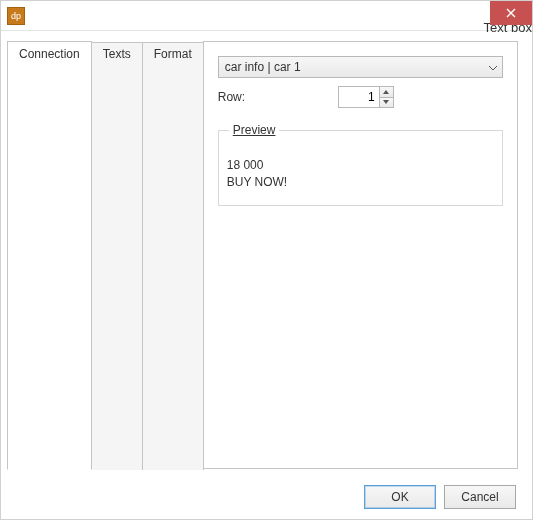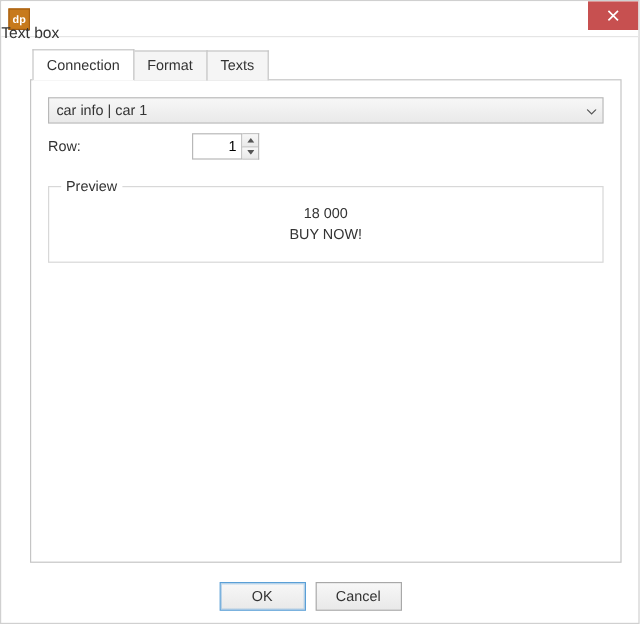--- a/index.html
+++ b/index.html
@@ -21,47 +21,46 @@
     border-bottom: 1px solid #e5e5e5;
     display: flex;
     align-items: center;
     position: relative;
   }
   .titlebar .app-icon {
     width: 18px; height: 18px;
     margin-left: 6px;
     background: #c77a1c;
     display: flex; align-items: center; justify-content: center;
-    color: #fff; font-size: 9px; font-weight: bold;
+    color: #fff; font-size: 9px; font-weight: normal;
     border: 1px solid #a65e0f;
   }
   .titlebar .title {
     position: absolute;
     left: 0; right: 0;
-    text-align: left;
+    text-align: right;
     font-size: 13px;
     color: #333;
     pointer-events: none;
     margin-top: 24px;
   }
   .titlebar .close-btn {
     position: absolute;
     right: 0; top: 0;
     width: 42px; height: 24px;
     background: #c75050;
     display: flex; align-items: center; justify-content: center;
     cursor: pointer;
   }
   .titlebar .close-btn svg { width: 10px; height: 10px; }
   
   .content {
     flex: 1;
-    padding: 10px 14px 10px 24px;
-    display: flex;
-    flex-direction: column;
+    padding: 10px 14px 10px 4px;
+    display: flex;
   }
   .tab-strip {
     display: flex;
     position: relative;
     top: 1px;
     z-index: 2;
     margin-left: 2px;
   }
   .tab {
     padding: 4px 11px 5px 11px;
@@ -159,33 +158,33 @@
     position: relative;
   }
   .fieldset .legend {
     position: absolute;
     top: -8px;
     left: 10px;
     background: #fff;
     padding: 0 4px;
     font-size: 12px;
     color: #333;
+    text-decoration: underline;
   }
   .preview-text {
-    text-align: center;
     font-size: 12px;
     line-height: 1.4;
     color: #333;
     white-space: pre-line;
-    margin-top: 4px;
+    margin-top: 16px;
   }
   
   .button-row {
     display: flex;
-    justify-content: center;
+    justify-content: flex-end;
     gap: 8px;
     padding: 6px 16px 10px 0;
   }
   .btn {
     min-width: 72px;
     height: 24px;
     border: 1px solid #a8a8a8;
     background: linear-gradient(#f7f7f7,#e9e9e9);
     font-size: 12px;
     cursor: pointer;
@@ -206,22 +205,22 @@
   <div class="close-btn">
     <svg viewBox="0 0 10 10">
         <path d="M1 1 L9 9 M9 1 L1 9" stroke="#fff" stroke-width="1.4"></path>
       </svg>
   </div>
 </div>
 
 <div class="content">
   <div class="tab-strip">
     <div class="tab active">Connection</div>
+    <div class="tab">Texts</div>
     <div class="tab">Format</div>
-    <div class="tab">Texts</div>
   </div>
   <div class="tab-panel">
 
     <div class="form-row">
       <div class="select-wrap">
         <div class="sel">car info | car 1</div>
         <span class="sel-arrow">
           <svg width="8" height="5" viewBox="0 0 8 5">
               <path d="M0 0 L4 4 L8 0" fill="none" stroke="#555" stroke-width="1"></path>
             </svg>

